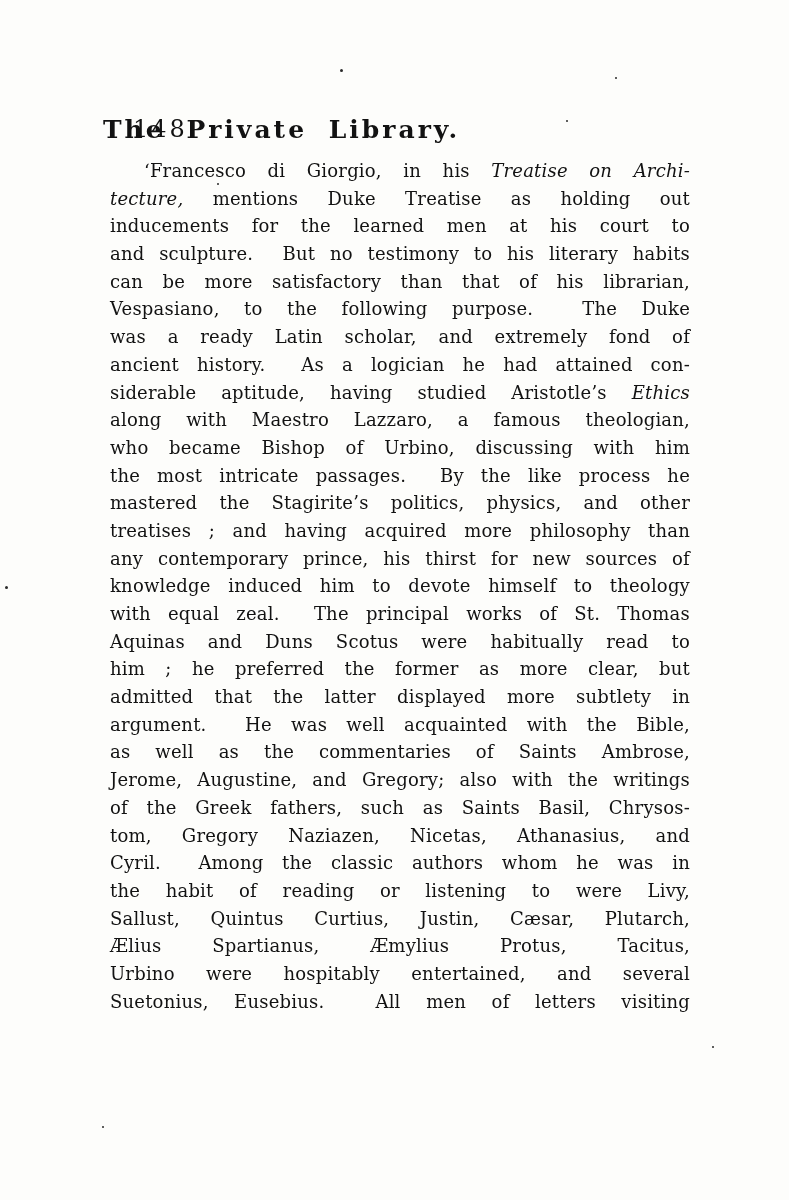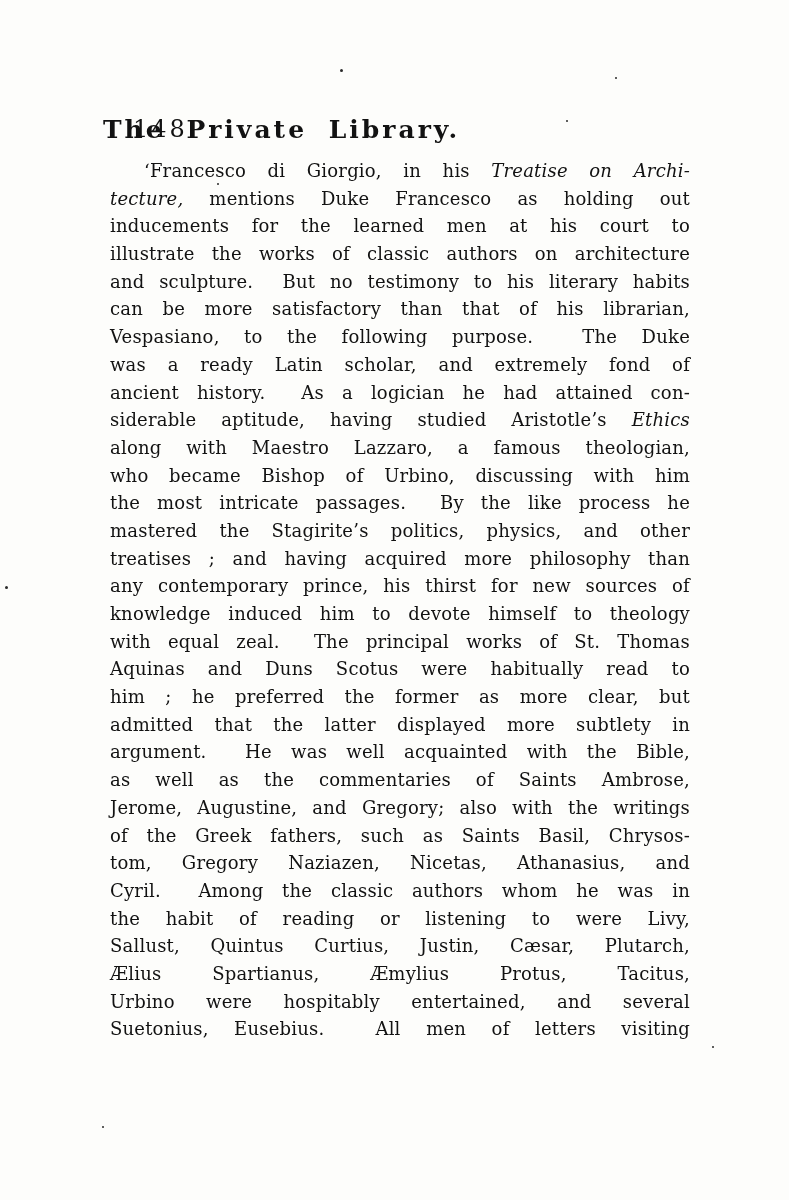--- a/index.html
+++ b/index.html
@@ -73,23 +73,22 @@
 
 <div class="page">
 
   <div class="header">
     <span class="page-number">148</span>
     <div class="running-title">The Private Library.</div>
   </div>
 
   <div class="body-text">
       <div class="line indent"><span>‘Francesco di Giorgio, in his </span><span class="em">Treatise on Archi-</span></div>
-      <div class="line"><span class="em">tecture,</span><span> mentions Duke Francesco as holding out</span></div>
+      <div class="line"><span class="em">tecture,</span><span> mentions Duke Treatise as holding out</span></div>
       <div class="line"><span>inducements for the learned men at his court to</span></div>
-      <div class="line"><span>illustrate the works of classic authors on architecture</span></div>
       <div class="line"><span>and sculpture.&nbsp; But no testimony to his literary habits</span></div>
       <div class="line"><span>can be more satisfactory than that of his librarian,</span></div>
       <div class="line"><span>Vespasiano, to the following purpose.&nbsp; The Duke</span></div>
       <div class="line"><span>was a ready Latin scholar, and extremely fond of</span></div>
       <div class="line"><span>ancient history.&nbsp; As a logician he had attained con-</span></div>
       <div class="line"><span>siderable aptitude, having studied Aristotle’s </span><span class="em">Ethics</span></div>
       <div class="line"><span>along with Maestro Lazzaro, a famous theologian,</span></div>
       <div class="line"><span>who became Bishop of Urbino, discussing with him</span></div>
       <div class="line"><span>the most intricate passages.&nbsp; By the like process he</span></div>
       <div class="line"><span>mastered the Stagirite’s politics, physics, and other</span></div>

